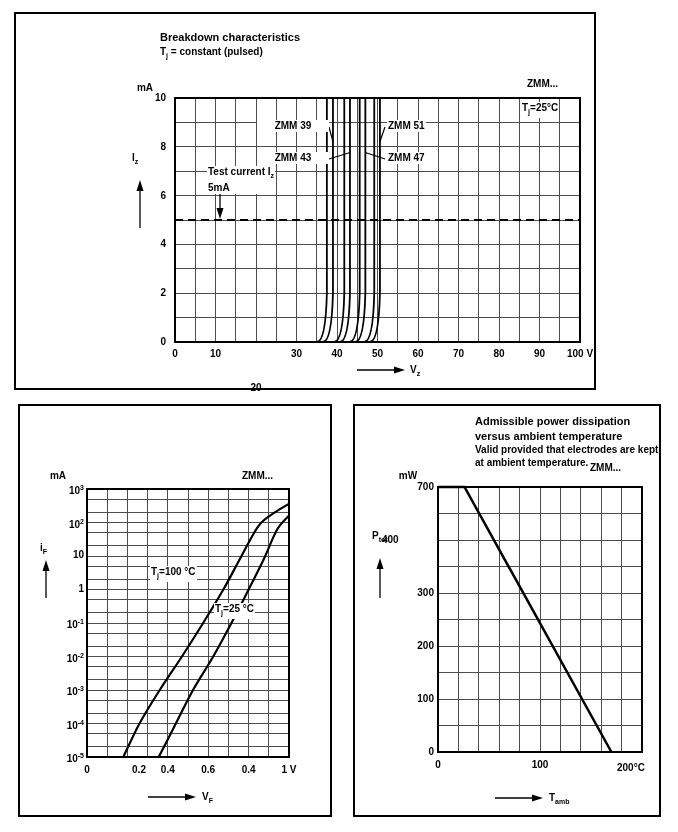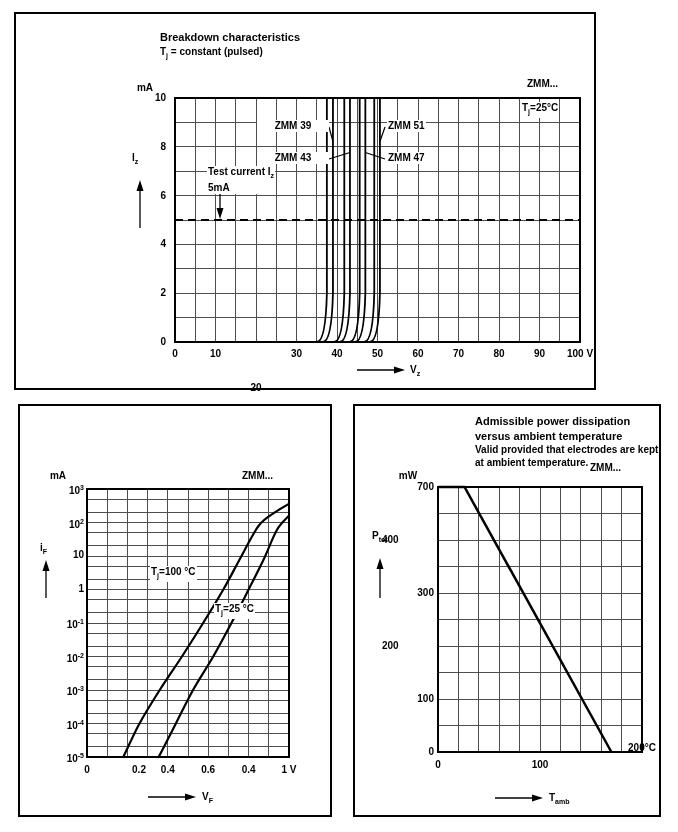--- a/index.html
+++ b/index.html
@@ -217,22 +217,22 @@
     <div class="lbl t11" style="left:120px;top:8px;">Admissible power dissipation</div>
     <div class="lbl t11" style="left:120px;top:23px;">versus ambient temperature</div>
     <div class="lbl" style="left:120px;top:38px;">Valid provided that electrodes are kept</div>
     <div class="lbl" style="left:120px;top:51px;">at ambient temperature.</div>
     <div class="lbl rgt" style="left:27px;top:64px;width:52px;">mW</div>
     <div class="lbl" style="left:235px;top:56px;">ZMM...</div>
     <div class="lbl" style="left:17px;top:124px;"><span>P</span><sub>tot</sub></div>
     <div class="lbl" style="left:194px;top:386px;"><span>T</span><sub>amb</sub></div>
   <div class="lbl" style="left: 58px; top: 353px; width: 50px; text-align: center;">0</div>
       <div class="lbl" style="left: 160px; top: 353px; width: 50px; text-align: center;">100</div>
-      <div class="lbl" style="left: 262px; top: 336px; width: 50px; text-align: center;">200°C</div>
+      <div class="lbl" style="left: 262px; top: 356px; width: 50px; text-align: left;">200°C</div>
       <div class="lbl" style="left: 27px; top: 75px; width: 52px; text-align: right;">700</div>
       <div class="lbl" style="left: 27px; top: 128px; width: 52px; text-align: left;">400</div>
       <div class="lbl" style="left: 27px; top: 181px; width: 52px; text-align: right;">300</div>
-      <div class="lbl" style="left: 27px; top: 234px; width: 52px; ">200</div>
+      <div class="lbl" style="left: 27px; top: 234px; width: 52px; text-align: right;">200</div>
       <div class="lbl" style="left: 27px; top: 287px; width: 52px; text-align: right;">100</div>
       <div class="lbl" style="left: 27px; top: 340px; width: 52px; text-align: right;">0</div>
     </div>
 
 </div>
 
 </body></html>

